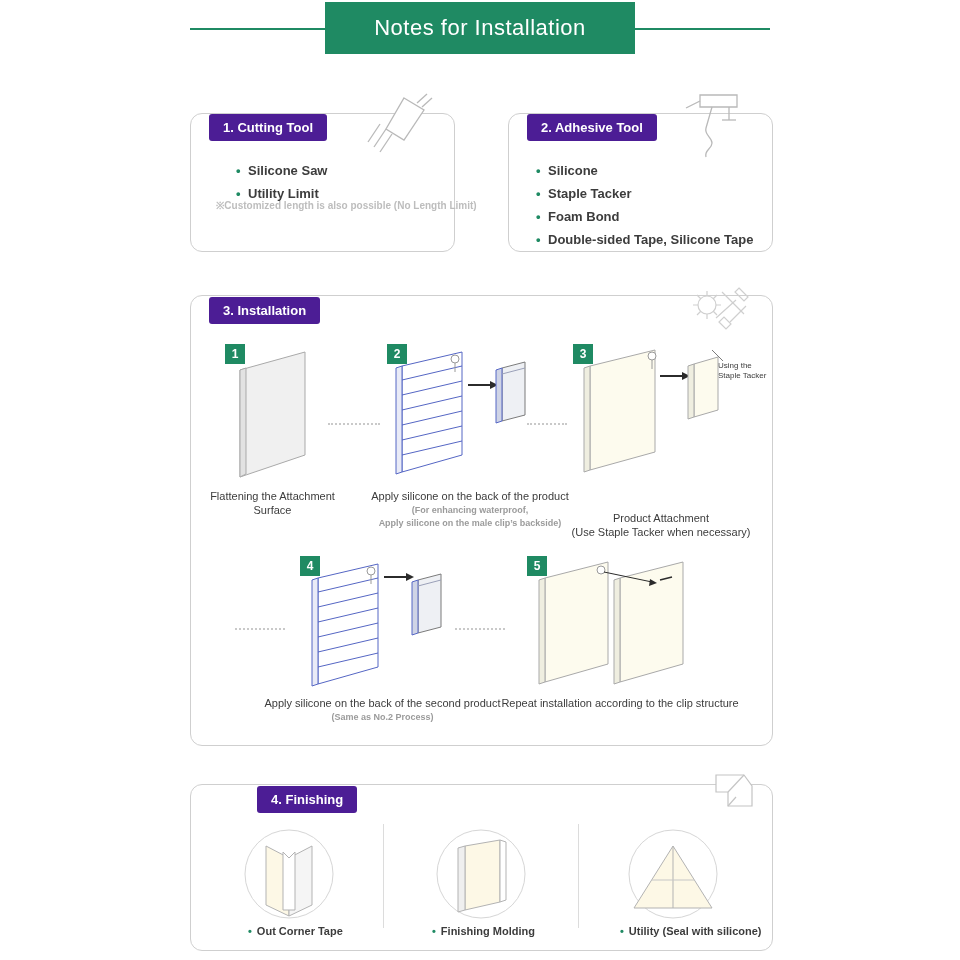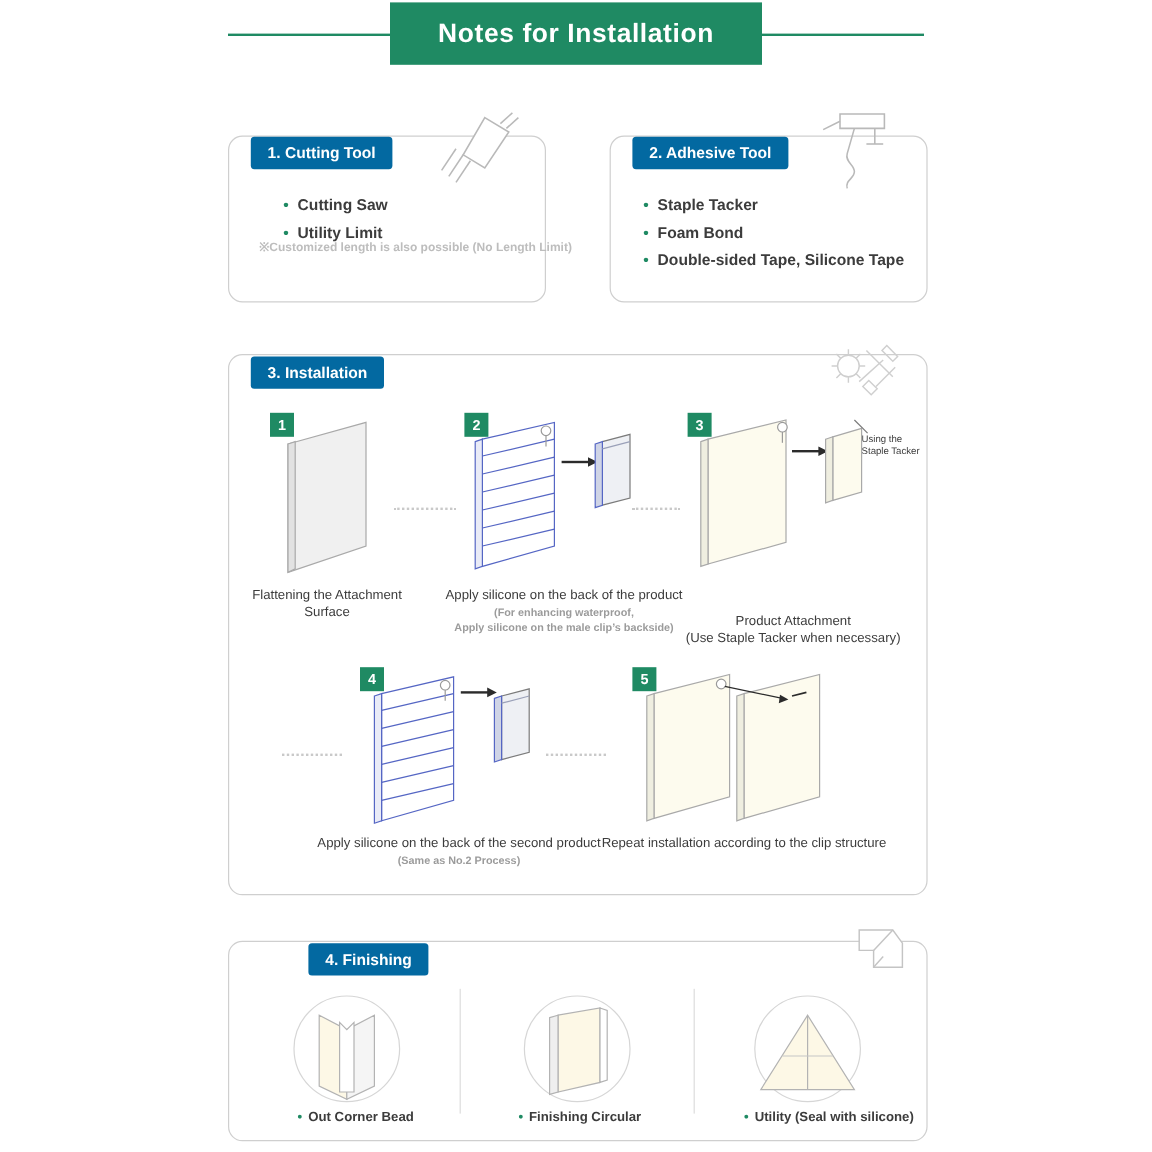--- a/index.html
+++ b/index.html
@@ -15,30 +15,30 @@
   .header{
     position:absolute;left:0;top:0;width:960px;height:60px;
   }
   .header .rule{
     position:absolute;top:28px;left:190px;width:580px;height:2px;background:#1f8a63;
   }
   .title-box{
     position:absolute;left:325px;top:2px;width:310px;height:52px;
     background:#1f8a63;color:#ffffff;
     display:flex;align-items:center;justify-content:center;
-    font-size:22px;font-weight:bold;letter-spacing:.5px;
+    font-size:22px;font-weight:normal;letter-spacing:.5px;
   }
   
   .panel{
     position:absolute;
     border:1px solid #cfcfcf;border-radius:12px;background:#ffffff;
   }
   .tag{
     position:absolute;
-    background:#0369a1;color:#ffffff;
+    background:#4c1d95;color:#ffffff;
     font-size:13px;font-weight:bold;
     padding:6px 14px;border-radius:3px;
     white-space:nowrap;
   }
   .bullets{
     position:absolute;
     font-size:13px;font-weight:bold;color:#3c3c3c;
     line-height:18px;
   }
   .bullets li{list-style:none;margin:0 0 5px 0;position:relative;}
@@ -83,21 +83,21 @@
 <div class="header">
   <div class="rule"></div>
   <div class="title-box">Notes for Installation</div>
 </div>
 
 <div class="panel" style="left:190px;top:113px;width:263px;height:137px;">
 </div>
 <div class="tag" style="left:209px;top:114px;">1. Cutting Tool</div>
 <div class="bullets" style="left:248px;top:162px;">
   <ul>
-    <li>Cutting Saw</li>
+    <li>Silicone Saw</li>
     <li>Utility Limit</li>
   </ul>
 </div>
 <div class="note-small" style="left:216px;top:198px;">※Customized length is also possible (No Length Limit)</div>
 
 <svg class="svg-abs" width="960" height="960" style="z-index:5;">
   <g stroke="#b9b9b9" fill="none" stroke-width="1.3">
     <path d="M404 98 L424 110 L404 140 L386 129 Z" fill="#ffffff"></path>
     <path d="M386 129 L374 147"></path>
     <path d="M380 124 L368 142"></path>
@@ -105,20 +105,21 @@
     <path d="M417 103 L427 94"></path>
     <path d="M422 107 L432 98"></path>
   </g>
 </svg>
 
 <div class="panel" style="left:508px;top:113px;width:263px;height:137px;">
 </div>
 <div class="tag" style="left:527px;top:114px;">2. Adhesive Tool</div>
 <div class="bullets" style="left:548px;top:162px;">
   <ul>
+    <li>Silicone</li>
     <li>Staple Tacker</li>
     <li>Foam Bond</li>
     <li>Double-sided Tape, Silicone Tape</li>
   </ul>
 </div>
 <svg class="svg-abs" width="960" height="960" style="z-index:5;">
   <g stroke="#b9b9b9" fill="none" stroke-width="1.3">
     <path d="M700 95 L737 95 L737 107 L700 107 Z" fill="#ffffff"></path>
     <path d="M700 101 L686 108"></path>
     <path d="M712 107 L706 128 C704 135 712 137 712 143 C712 149 704 150 706 157"></path>
@@ -268,15 +269,15 @@
   </g>
 
   <g>
     <circle cx="673" cy="874" r="44" fill="none" stroke="#d6d6d6" stroke-width="1"></circle>
     <polygon points="673,846 712,908 634,908" fill="#fdf8e6" stroke="#b3b3b3" stroke-width="1"></polygon>
     <path d="M673,846 L673,908" stroke="#b3b3b3" stroke-width="1" fill="none"></path>
     <path d="M652,880 L694,880" stroke="#c6c6c6" stroke-width="1" fill="none"></path>
   </g>
 </svg>
 
-<div class="finishcap" style="left:248px;top:925px;">Out Corner Bead</div>
-<div class="finishcap" style="left:432px;top:925px;">Finishing Circular</div>
+<div class="finishcap" style="left:248px;top:925px;">Out Corner Tape</div>
+<div class="finishcap" style="left:432px;top:925px;">Finishing Molding</div>
 <div class="finishcap" style="left:620px;top:925px;">Utility (Seal with silicone)</div>
 
 </body></html>

